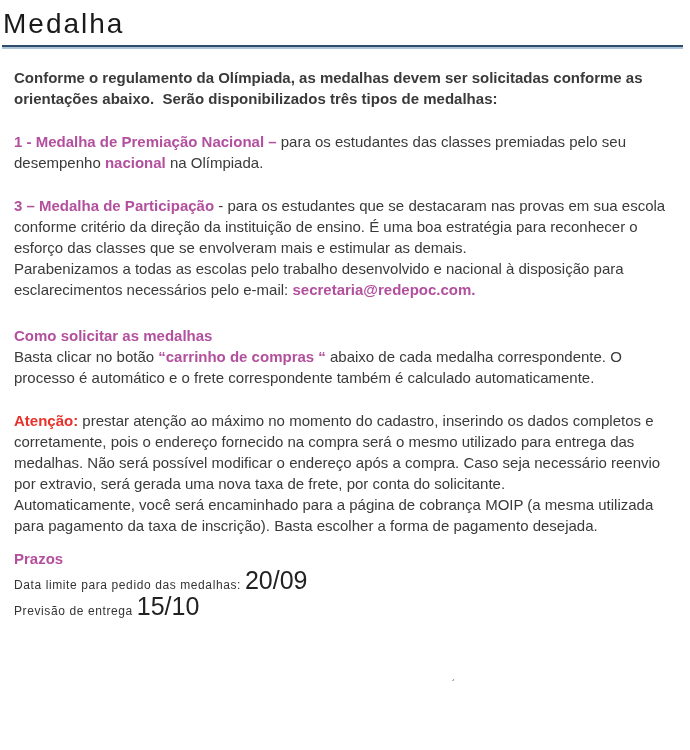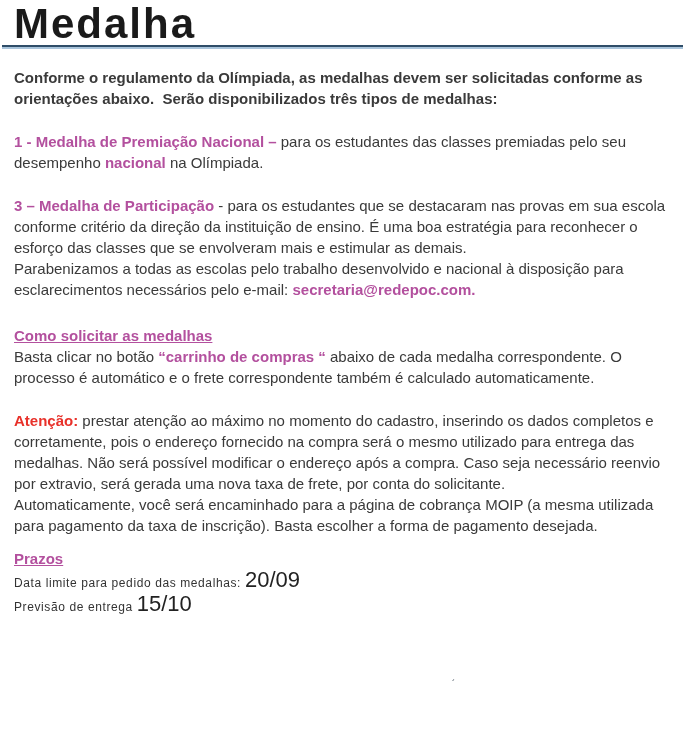--- a/index.html
+++ b/index.html
@@ -1,41 +1,41 @@
 <!DOCTYPE html>
 <html><head>
 <meta charset="utf-8">
 <style>
   html,body{margin:0;padding:0;background:#ffffff;}
   .page{
     width:690px;height:750px;position:relative;overflow:hidden;background:#ffffff;
     font-family:"Liberation Sans",sans-serif;color:#3a3a3a;
   }
   .title{
-    margin:0;padding:5px 0 0 14px;
-    font-family:"Liberation Sans",sans-serif;font-weight:700;
-    font-size:42px;line-height:38px;letter-spacing:2px;color:#1a1a1a;
+    margin:0;padding:5px 0 0 3px;
+    font-family:"Liberation Sans",sans-serif;font-weight:400;
+    font-size:28px;line-height:38px;letter-spacing:2px;color:#1a1a1a;
   }
   .rule{
     height:4px;margin:2px 7px 0 2px;
     background:linear-gradient(to bottom,#2f4d68 0%,#2f4d68 62%,#a9c4db 62%,#a9c4db 100%);
   }
   .content{padding:0 12px 0 14px;}
   .content p{white-space:pre-wrap;}
   .para{font-size:15px;line-height:21px;margin:22px 0 0 0;}
   .content > p:first-child{margin-top:18px;font-weight:bold;}
   .para.tight{margin-top:0;}
-  .heading{font-size:15px;line-height:21px;font-weight:bold;margin:25px 0 0 0;text-decoration:underline;}
+  .heading{font-size:15px;line-height:21px;font-weight:bold;margin:25px 0 0 0;}
   .heading.pink{color:#b3509e;}
   .heading.red{color:#e8312a;}
   .run{white-space:pre-wrap;}
   .run.pink{color:#b3509e;font-weight:bold;}
   .run.red{color:#e8312a;font-weight:bold;}
   .run.gothic{font-size:12px;letter-spacing:0.6px;color:#333333;}
-  .run.date{font-size:22px;color:#222222;letter-spacing:0;text-align:center;}
+  .run.date{font-size:25px;color:#222222;letter-spacing:0;text-align:center;}
   .para.gothic-line{line-height:20px;margin-top:1px;}
   .heading.prazos{margin-top:12px;}
   .stray{
     position:absolute;left:452px;top:678px;font-size:9px;color:#2b3a4a;
   }
 </style>
 </head>
 <body>
 
 <div class="page">

